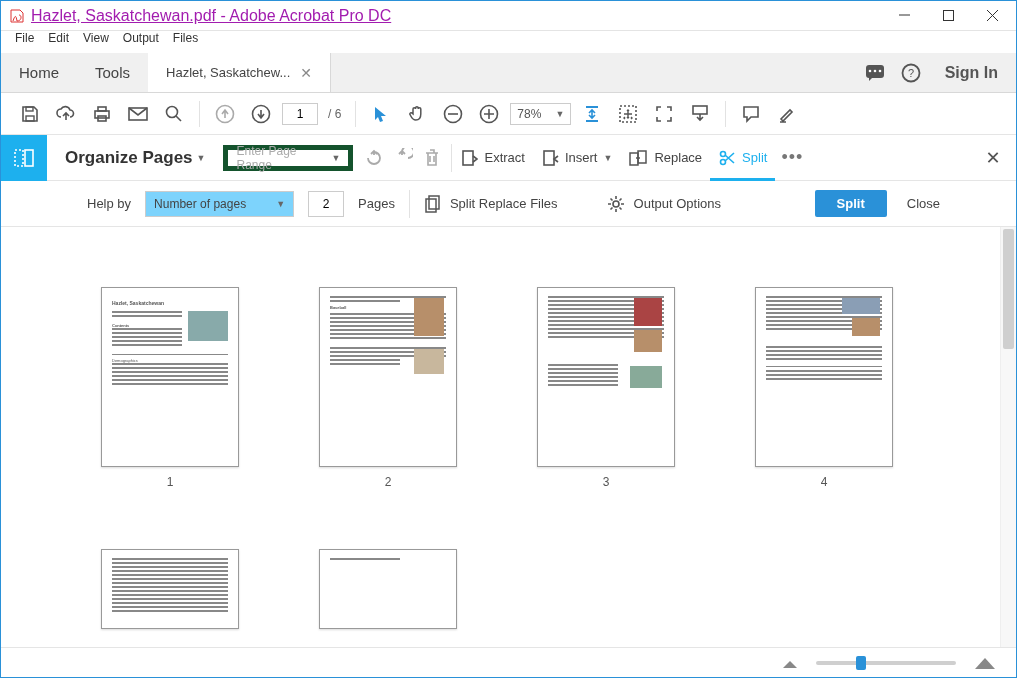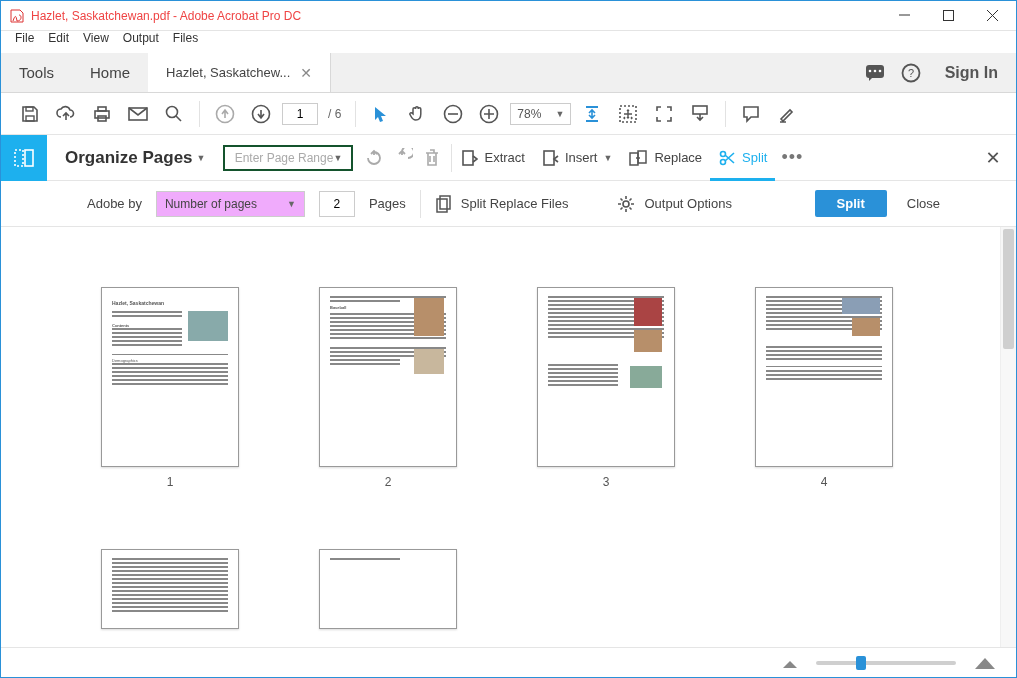--- a/index.html
+++ b/index.html
@@ -1,48 +1,48 @@
 <!DOCTYPE html>
 <html><head>
 <meta charset="utf-8">
 <style>
 * { box-sizing: border-box; margin: 0; padding: 0; }
 body { font-family: "Segoe UI", Arial, sans-serif; font-size: 13px; color: #333; background: #fff; width: 1017px; height: 678px; overflow: hidden; border: 1px solid #2a91d8; display: flex; flex-direction: column; }
 .titlebar { height: 30px; display: flex; align-items: center; padding: 0 2px 0 8px; border-bottom: 1px solid #e4e4e4; }
 .titlebar .appicon { width: 16px; height: 16px; margin-right: 6px; }
-.titlebar .title { flex: 1; font-size: 12px; color: #ef4444; }
+.titlebar .title { flex: 1; font-size: 16px; color: #a21caf; text-decoration: underline; }
 .titlebar .winbtns { display: flex; }
 .titlebar .winbtns div { width: 44px; height: 30px; display: flex; align-items: center; justify-content: center; color: #555; }
 .menubar { height: 22px; display: flex; gap: 14px; padding: 0 14px; font-size: 12px; color: #333; }
 .tabrow { height: 40px; background: #f0f0f0; display: flex; align-items: stretch; border-bottom: 1px solid #d8d8d8; }
 .tabrow .tab { padding: 0 18px; display: flex; align-items: center; font-size: 15px; color: #444; }
 .tabrow .tab.doc { background: #fff; border-right: 1px solid #d8d8d8; gap: 10px; font-size: 13px; }
 .tabrow .tab.doc .close { color: #888; font-size: 14px; }
 .tabrow .spacer { flex: 1; }
 .tabrow .right { display: flex; align-items: center; gap: 16px; padding-right: 18px; font-size: 15px; color: #555; }
 .tabrow .signin { font-weight: 600; font-size: 16px; margin-left: 8px; }
 .toolbar { height: 42px; display: flex; align-items: center; padding: 0 14px; gap: 6px; border-bottom: 1px solid #e5e5e5; color: #555; }
 .toolbar .tbtn { width: 30px; height: 30px; display: flex; align-items: center; justify-content: center; }
 .toolbar .sep { width: 1px; height: 26px; background: #e2e2e2; margin: 0 4px; }
 .toolbar .pagein { width: 36px; height: 22px; border: 1px solid #ccc; text-align: center; font-size: 12px; }
 .toolbar .pagetotal { font-size: 12px; color: #666; padding: 0 4px; }
 .toolbar .zoomsel { height: 22px; border: 1px solid #ccc; display: flex; align-items: center; padding: 0 6px; font-size: 12px; gap: 14px; }
 .organize { height: 46px; display: flex; align-items: center; border-bottom: 1px solid #e5e5e5; }
 .organize .active-tool { width: 46px; height: 46px; background: #1db0ee; display: flex; align-items: center; justify-content: center; color: #fff; }
 .organize .title { font-size: 17px; font-weight: 600; padding: 0 18px; color: #333; display: flex; align-items: center; gap: 4px; }
-.organize .rangein { height: 26px; width: 130px; border: 2px solid #14532d; color: #aaa; font-size: 12px; padding: 0 8px; display: flex; align-items: center; justify-content: center; }
+.organize .rangein { height: 26px; width: 130px; border: 5px solid #14532d; color: #aaa; font-size: 12px; padding: 0 8px; display: flex; align-items: center; justify-content: center; }
 .organize .obtngroup { display: flex; align-items: center; gap: 10px; padding: 0 10px; }
 .organize .obtn { display: flex; align-items: center; gap: 6px; padding: 0 8px; height: 30px; font-size: 13px; color: #444; }
 .organize .obtn.split { color: #1db0ee; border-bottom: 3px solid #1db0ee; height: 46px; padding-top: 3px; }
 .organize .dots { font-size: 18px; letter-spacing: 1px; color: #777; margin-left: 6px; }
 .organize .spacer { flex: 1; }
 .organize .closex { width: 46px; display: flex; align-items: center; justify-content: center; color: #555; font-size: 18px; }
 .osep { width: 1px; height: 28px; background: #e2e2e2; }
 .splitbar { height: 46px; display: flex; align-items: center; padding: 0 70px 0 86px; gap: 14px; border-bottom: 1px solid #e5e5e5; font-size: 13px; color: #444; }
-.splitbar select, .splitbar .sel { height: 26px; border: 1px solid #ccc; padding: 0 8px; font-size: 12px; background: #f0abfc; display: flex; align-items: center; gap: 30px; }
+.splitbar select, .splitbar .sel { height: 26px; border: 1px solid #ccc; padding: 0 8px; font-size: 12px; background: #7dd3fc; display: flex; align-items: center; gap: 30px; }
 .splitbar .numin { width: 36px; height: 26px; border: 1px solid #ccc; text-align: center; font-size: 12px; }
 .splitbar .sbtn { display: flex; align-items: center; gap: 8px; }
 .splitbar .primary { background: #2a91d8; color: #fff; padding: 6px 22px; border-radius: 2px; font-weight: 600; }
 .thumbs-wrap { flex: 1; display: flex; overflow: hidden; }
 .thumbs { flex: 1; padding: 60px 80px 20px 100px; display: flex; flex-wrap: wrap; gap: 60px 80px; align-content: flex-start; overflow: hidden; }
 .scrollbar { width: 16px; background: #f7f7f7; position: relative; border-left: 1px solid #eee; }
 .scrollbar .thumb { position: absolute; left: 2px; right: 2px; top: 2px; height: 120px; background: #cfcfcf; border-radius: 2px; }
 .pagecard { display: flex; flex-direction: column; align-items: center; gap: 8px; }
 .pagethumb { width: 138px; height: 180px; border: 1px solid #999; background: #fff; box-shadow: 0 1px 2px rgba(0,0,0,0.15); padding: 8px 10px; overflow: hidden; font-size: 4px; line-height: 1.3; color: #555; }
 .pagethumb .thline { height: 2px; background: #888; margin-bottom: 2px; }
@@ -88,22 +88,22 @@
 
 <div class="menubar">
   <span>File</span>
   <span>Edit</span>
   <span>View</span>
   <span>Output</span>
   <span>Files</span>
 </div>
 
 <div class="tabrow">
+  <div class="tab">Home</div>
   <div class="tab">Tools</div>
-  <div class="tab">Home</div>
   <div class="tab doc">
     <span>Hazlet, Saskatchew...</span>
     <span class="close">✕</span>
   </div>
   <div class="spacer"></div>
   <div class="right">
     <span>
         <svg width="20" height="18">
           <rect x="1" y="1" width="18" height="13" rx="3" fill="#555"></rect>
           <circle cx="5" cy="7" r="1.3" fill="#fff"></circle>
@@ -296,21 +296,21 @@
         <path d="M7 6l9 8M7 12l9-8" stroke="#1db0ee" stroke-width="1.6"></path>
       </svg>
     <span>Split</span>
   </div>
   <span class="dots">•••</span>
   <div class="spacer"></div>
   <div class="closex">✕</div>
 </div>
 
 <div class="splitbar">
-  <span>Adobe by</span>
+  <span>Help by</span>
   <div class="sel">
       <span>Number of pages</span>
       <span class="caret">▼</span>
     </div>
   <input class="numin" value="2" style="">
   <span>Pages</span>
   <div class="osep"></div>
   <div class="sbtn">
     <svg width="18" height="20">
         <rect x="2" y="5" width="10" height="13" fill="none" stroke="#555" stroke-width="1.5"></rect>

